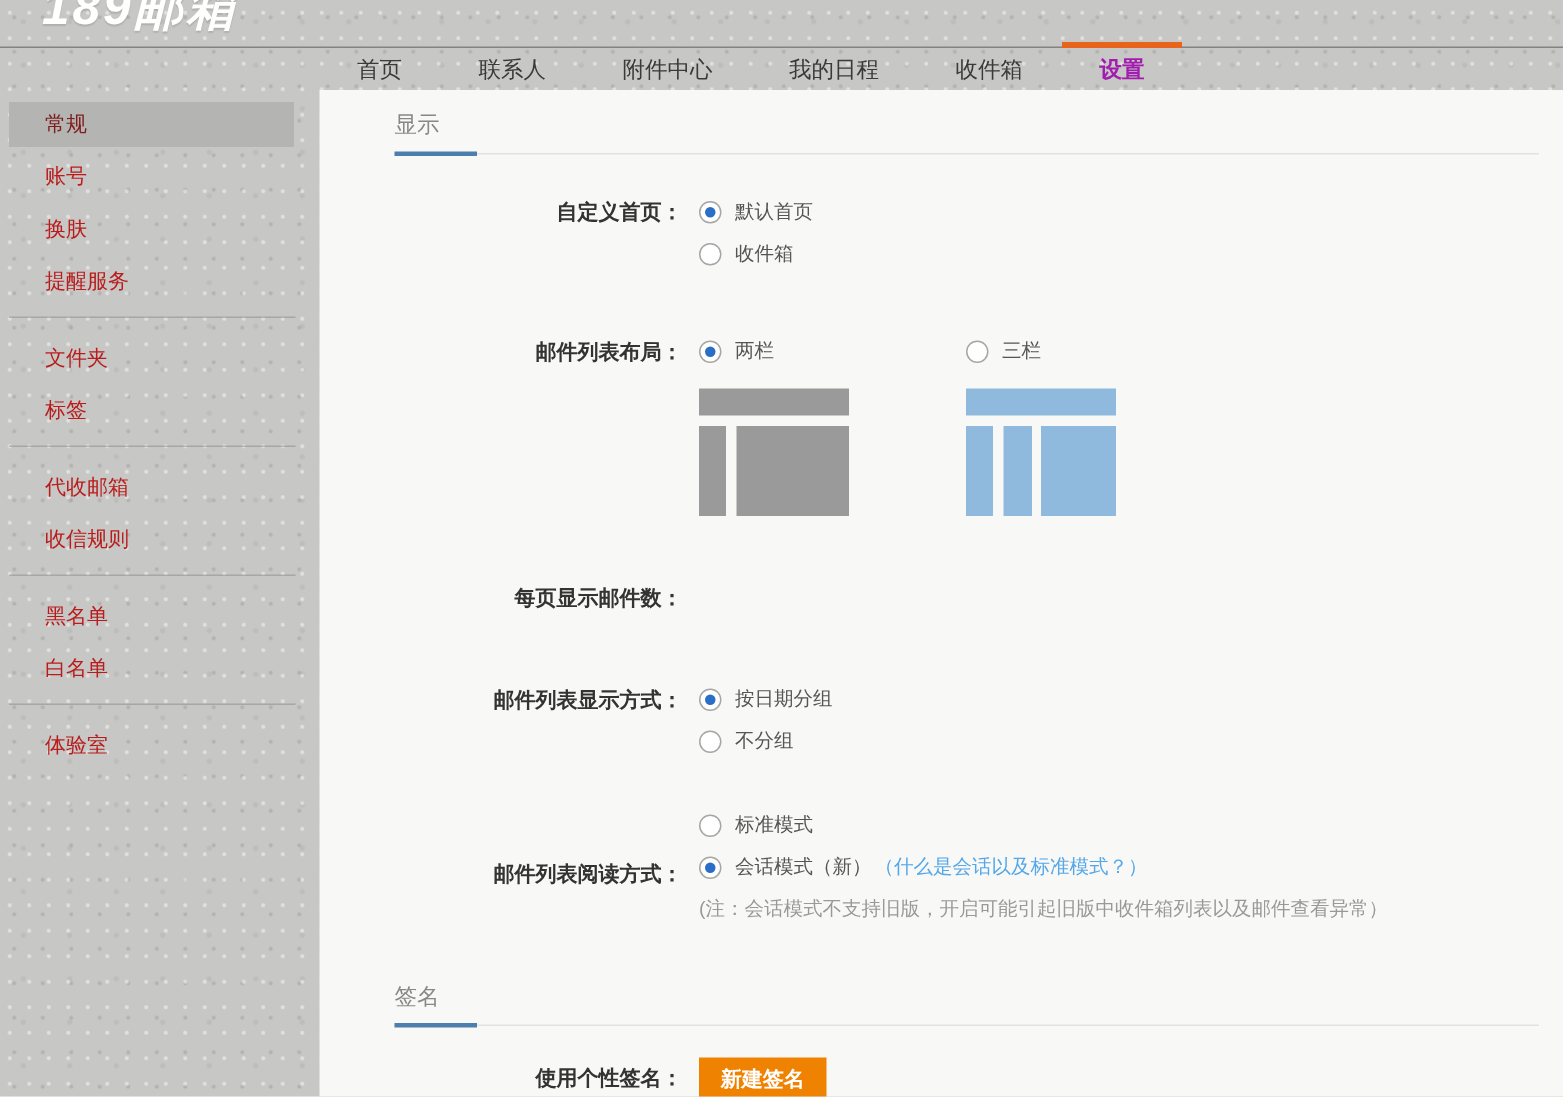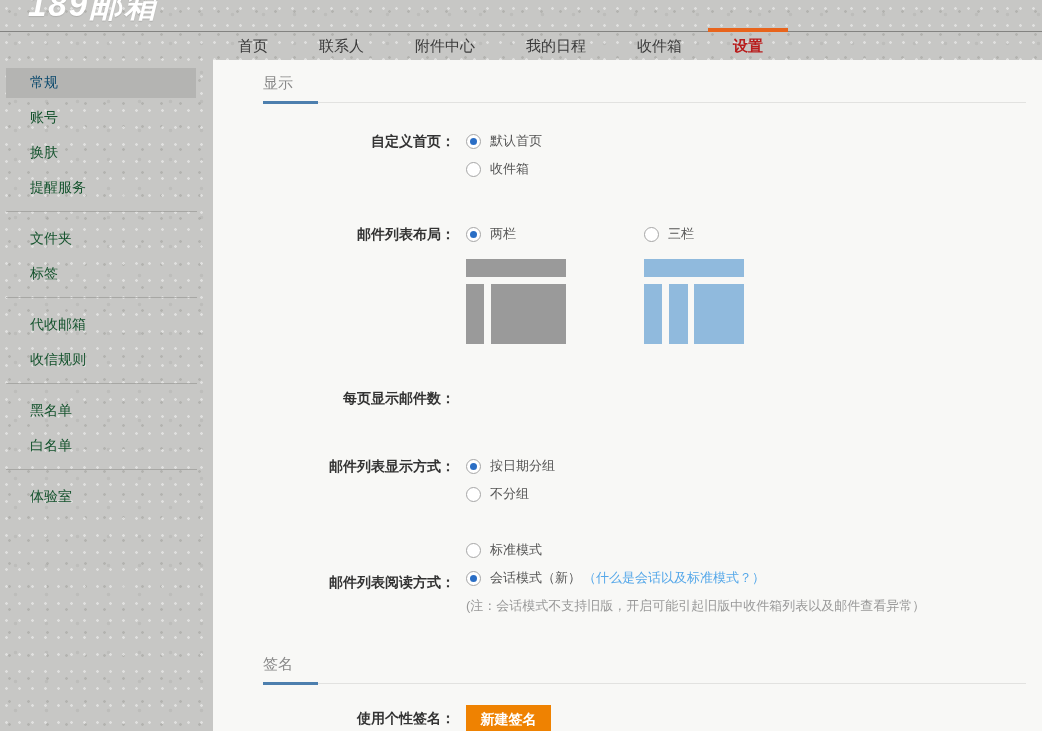--- a/index.html
+++ b/index.html
@@ -26,33 +26,33 @@
     border-top:1px solid rgba(75,75,72,.55);
   }
   .nav-tabs {
     position:absolute; left:238px; top:0; height:100%;
     display:flex; align-items:center; gap:51px;
   }
   .nav-tab {
     position:relative; font-size:15px; color:#3a3a3a; cursor:pointer;
     white-space:nowrap; height:100%; display:flex; align-items:center;
   }
-  .nav-tab.active { font-weight:bold; color:#b91c1c;font-family:Liberation Mono, monospace; }
+  .nav-tab.active { font-weight:bold; color:#a21caf;font-family:Liberation Mono, monospace; }
   .tab-indicator {
     position:absolute; left:-25px; right:-25px; top:-4px; height:4px;
     background:#e8641c;
   }
   
   .sidebar { position:absolute; left:0; top:60px; width:213px; bottom:0; padding-top:8px; }
   .side-item {
     width:190px; margin:0 0 5px 6px; height:30px;
     display:flex; align-items:center; padding-left:24px;
-    font-size:14px; color:#14532d; cursor:pointer;
-  }
-  .side-item.active { background:#b4b4b2; color:#0c4a6e; }
+    font-size:14px; color:#b91c1c; cursor:pointer;
+  }
+  .side-item.active { background:#b4b4b2; color:#7f1d1d; }
   .side-divider { height:1px; background:rgba(140,140,137,.55); margin:8px 16px 12px 6px; }
   
   .main {
     position:absolute; left:213px; top:60px; right:0; bottom:0;
     background:#f8f8f6;
   }
   .section-header {
     position:absolute; left:50px; right:16px;
   }
   .section-header .section-title {

